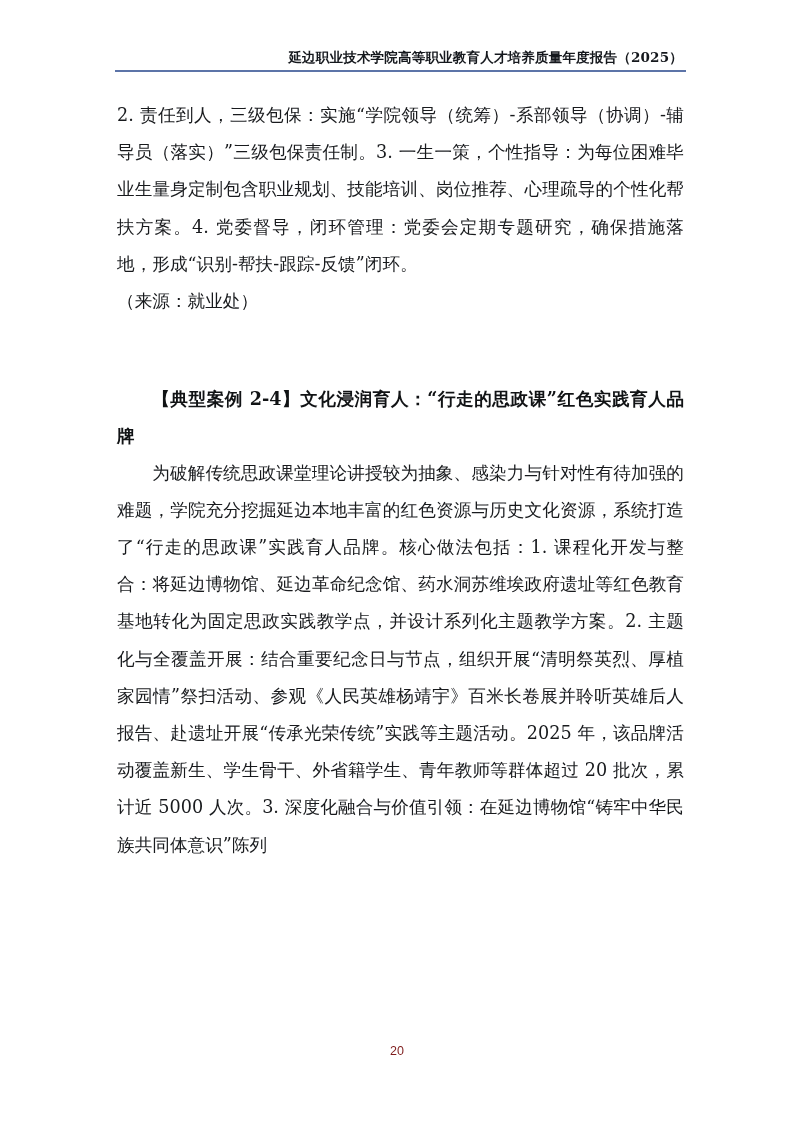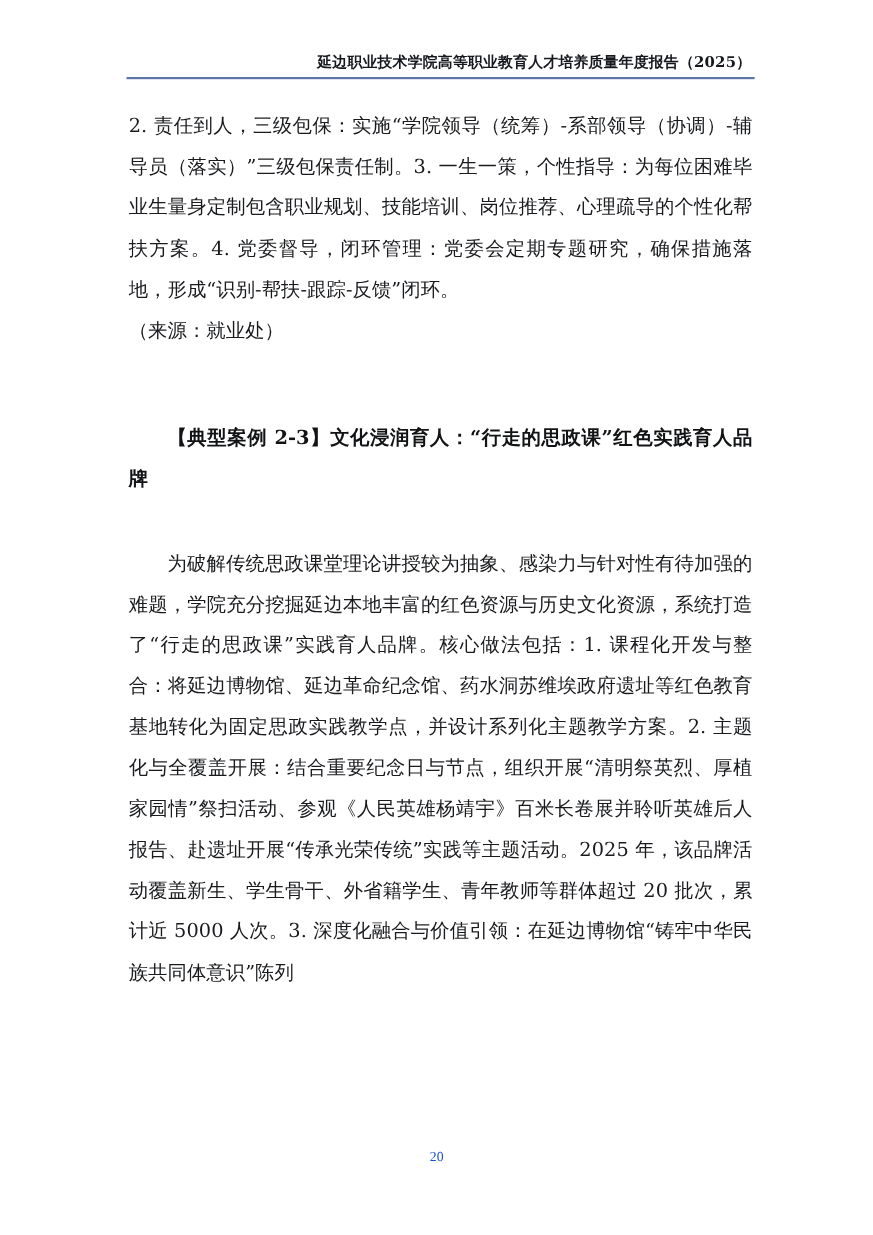--- a/index.html
+++ b/index.html
@@ -58,21 +58,20 @@
     line-height: 37.2px;
     text-align: justify;
     text-justify: inter-ideograph;
     margin: 0;
     color: #181a1d;
     letter-spacing: 0.05px;
     word-break: break-all;
   }
   .para.indent2 {
     text-indent: 2em;
-    margin-top: 40px;
   }
 
   
   .gap-large { height: 60px; }
 
   .heading {
     font-size: 17.6px;
     line-height: 37.2px;
     font-weight: bold;
     text-align: justify;
@@ -86,22 +85,22 @@
   
   .footer {
     position: absolute;
     left: 0;
     top: 1040px;
     width: 794px;
     text-align: center;
   }
   .page-number {
     font-size: 12.5px;
-    color: #1d4ed8;
-    font-family: Liberation Serif, serif;
+    color: #7f1d1d;
+    font-family: Liberation Sans, sans-serif;
   }
 </style>
 </head>
 <body>
 
 <div class="page">
 
   <div class="header">
     <div class="header-title">延边职业技术学院高等职业教育人才培养质量年度报告（2025）</div>
     <div class="header-rule"></div>
@@ -109,21 +108,21 @@
 
   <div class="content">
 
     <p class="para">2. 责任到人，三级包保：实施“学院领导（统筹）-系部领导（协调）-辅导员（落实）”三级包保责任制。3. 一生一策，个性指导：为每位困难毕业生量身定制包含职业规划、技能培训、岗位推荐、心理疏导的个性化帮扶方案。4. 党委督导，闭环管理：党委会定期专题研究，确保措施落地，形成“识别-帮扶-跟踪-反馈”闭环。</p>
 
 
     <p class="para">（来源：就业处）</p>
 
     <div class="gap-large"></div>
 
-    <p class="heading">【典型案例 2-3】文化浸润育人：“行走的思政课”红色实践育人品牌</p>
+    <p class="heading">【典型案例 2-4】文化浸润育人：“行走的思政课”红色实践育人品牌</p>
 
     <p class="para indent2">为破解传统思政课堂理论讲授较为抽象、感染力与针对性有待加强的难题，学院充分挖掘延边本地丰富的红色资源与历史文化资源，系统打造了“行走的思政课”实践育人品牌。核心做法包括：1. 课程化开发与整合：将延边博物馆、延边革命纪念馆、药水洞苏维埃政府遗址等红色教育基地转化为固定思政实践教学点，并设计系列化主题教学方案。2. 主题化与全覆盖开展：结合重要纪念日与节点，组织开展“清明祭英烈、厚植家园情”祭扫活动、参观《人民英雄杨靖宇》百米长卷展并聆听英雄后人报告、赴遗址开展“传承光荣传统”实践等主题活动。2025 年，该品牌活动覆盖新生、学生骨干、外省籍学生、青年教师等群体超过 20 批次，累计近 5000 人次。3. 深度化融合与价值引领：在延边博物馆“铸牢中华民族共同体意识”陈列</p>
 
   </div>
 
   <div class="footer">
     <span class="page-number">20</span>
   </div>
 
 </div>

